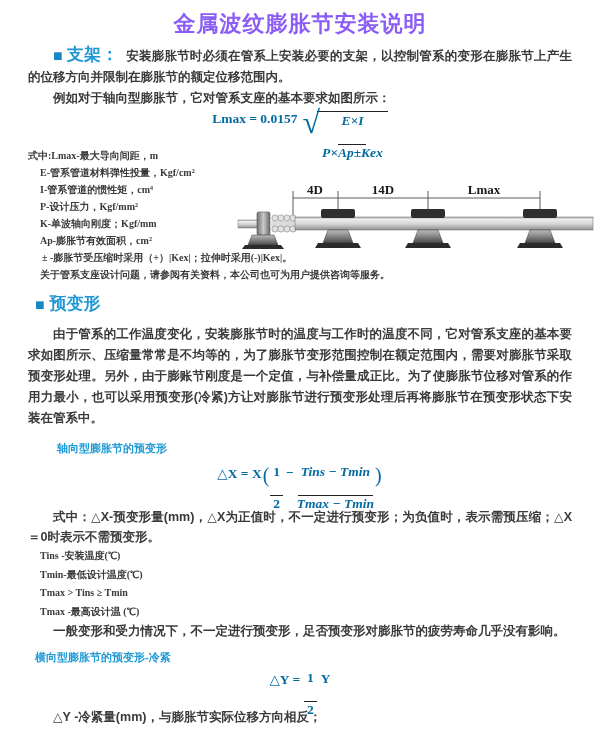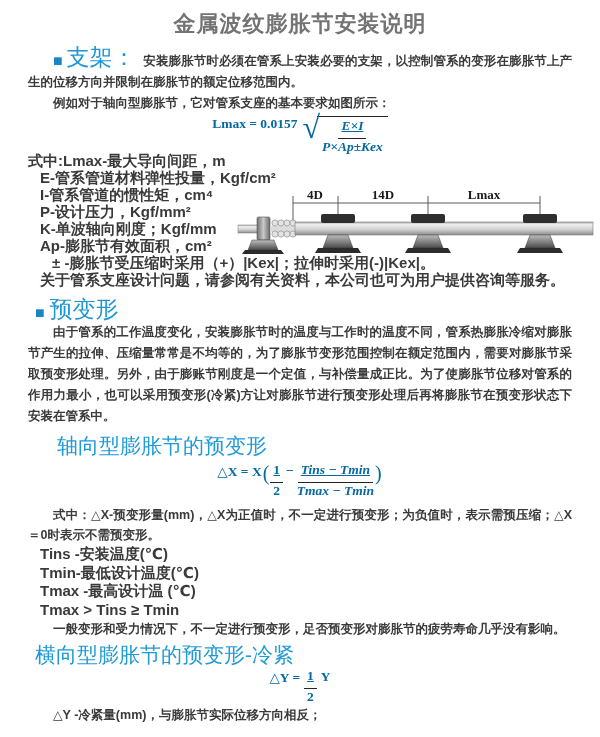--- a/index.html
+++ b/index.html
@@ -6,60 +6,60 @@
   body{
     width:600px;height:737px;overflow:hidden;
     font-family:"Liberation Sans","DejaVu Sans",sans-serif;
     color:#3a3a3a;
     -webkit-font-smoothing:antialiased;
   }
   .page{padding:0 28px;}
   .doc-title{
     margin:10px 0 8px 0;
     font-size:22px;line-height:28px;
-    text-align:center;font-weight:bold;color:#737373;
+    text-align:center;font-weight:bold;color:#8b5cf6;
     letter-spacing:1px;
   }
   .para{
     margin:0;font-size:12.5px;line-height:21px;font-weight:600;
     text-align:justify;color:#3a3a3a;
   }
   .indent{text-indent:2em;}
   .sec-marker{color:#1b86c4;font-size:16px;line-height:1;vertical-align:-1px;}
-  .sec-head{color:#1e97d3;font-size:23px;font-weight:normal;line-height:1;padding-right:4px;}
-  .sec-title-line{margin:10px 0 0 7px;font-size:17px;line-height:21px;}
+  .sec-head{color:#1e97d3;font-size:17px;font-weight:bold;line-height:1;padding-right:4px;}
+  .sec-title-line{margin:10px 0 10px 7px;font-size:17px;line-height:21px;}
   .sub-head{
     margin:8px 0 0 29px;
-    color:#1e9ad6;font-size:21px;line-height:22px;font-weight:normal;
+    color:#1e9ad6;font-size:11px;line-height:22px;font-weight:bold;
   }
   .sub-head.lateral{margin:4px 0 0 7px;line-height:24px;}
 
   
   .formula{
     display:flex;justify-content:center;align-items:flex-start;
     font-family:"Liberation Serif","DejaVu Serif",serif;
     font-weight:bold;color:#0369a1;font-size:13.5px;
   }
   .formula.f1{margin:2px 0;height:34px;}
   .formula.f2{margin:6px 0;height:36px;}
   .formula.f3{margin:2px 0 2px 0;height:30px;}
   .frac{display:inline-flex;flex-direction:column;align-items:center;vertical-align:middle;line-height:1.1;}
-  .frac .num{display:block;border-bottom:1.2px solid #222;padding:0 3px 4px 3px;text-decoration:underline;}
+  .frac .num{display:block;border-bottom:1.2px solid #222;padding:0 3px 15px 3px;}
   .frac .den{display:block;padding-top:1px;}
   .ital{font-style:italic;}
   .sqrt-sign{font-size:32px;font-weight:400;line-height:0.8;margin:0 -3px 0 5px;transform:translateY(-1px);}
   .radicand{border-top:1.6px solid #222;padding:2px 5px 0 5px;display:inline-block;}
   .paren{font-size:20px;font-weight:400;line-height:1;padding:0 1px;}
   .f-gap{padding:0 3px;}
 
   
   .defs-wrap{position:relative;margin-top:0;}
-  .def-line{font-size:15px;line-height:17px;font-weight:600;margin:0;white-space:nowrap;}
+  .def-line{font-size:10px;line-height:17px;font-weight:600;margin:0;white-space:nowrap;font-family:Liberation Serif, serif;}
   .def-line.lv1{margin-left:12px;}
-  .def-line.lv05{margin-left:24px;}
+  .def-line.lv05{margin-left:14px;}
   .diagram{position:absolute;top:34px;left:207px;width:365px;height:100px;}
   .dim-label{font-family:"Liberation Serif","DejaVu Serif",serif;font-weight:bold;font-size:13px;fill:#1a1a1a;}
 
   .tight-list .def-line{line-height:18.5px;}
 </style>
 </head>
 <body>
 
 <div class="page">
 
@@ -160,21 +160,21 @@
         <polygon points="295,49 315,49 320,62 290,62" fill="url(#pedGrad)" stroke="#3a3a3a" stroke-width="0.5"></polygon>
         <polygon points="285,62 325,62 328,67 282,67" fill="#2b2b2b"></polygon>
       </g>
     </svg>
   </div>
 
   <p class="para sec-title-line">
     <span class="sec-marker">■</span>
     <span class="sec-head">预变形</span>
   </p>
-  <p class="para indent">由于管系的工作温度变化，安装膨胀节时的温度与工作时的温度不同，管系热膨胀冷缩对膨胀节产生的拉伸、压缩量常常是不均等的，为了膨胀节变形范围控制在额定范围内，需要对膨胀节采取预变形处理。另外，由于膨账节刚度是一个定值，与补偿量成正比。为了使膨胀节位移对管系的作用力最小，也可以采用预变形(冷紧)方让对膨胀节进行预变形处理后再将膨胀节在预变形状态下安装在管系中。</p>
+  <p class="para indent">由于管系的工作温度变化，安装膨胀节时的温度与工作时的温度不同，它对管系支座的基本要求如图所示、压缩量常常是不均等的，为了膨胀节变形范围控制在额定范围内，需要对膨胀节采取预变形处理。另外，由于膨账节刚度是一个定值，与补偿量成正比。为了使膨胀节位移对管系的作用力最小，也可以采用预变形(冷紧)方让对膨胀节进行预变形处理后再将膨胀节在预变形状态下安装在管系中。</p>
 
   <h2 class="sub-head">轴向型膨胀节的预变形</h2>
 
   <div class="formula f2">
     <span>△X = X</span>
     <span class="paren">(</span>
     <span class="frac">
       <span class="num">1</span>
       <span class="den">2</span>
     </span>
@@ -184,22 +184,22 @@
       <span class="den">Tmax − Tmin</span>
     </span>
     <span class="paren">)</span>
   </div>
 
   <p class="para indent" style="line-height:20px">式中：△X-预变形量(mm)，△X为正值时，不一定进行预变形；为负值时，表示需预压缩；△X＝0时表示不需预变形。</p>
 
   <div class="tight-list">
     <p class="def-line lv1">Tins -安装温度(℃)</p>
     <p class="def-line lv1">Tmin-最低设计温度(℃)</p>
+    <p class="def-line lv1">Tmax &gt; Tins ≥ Tmin</p>
     <p class="def-line lv1">Tmax -最高设计温 (℃)</p>
-    <p class="def-line lv1">Tmax &gt; Tins ≥ Tmin</p>
   </div>
   <p class="para indent" style="line-height:20px">一般变形和受力情况下，不一定进行预变形，足否预变形对膨胀节的疲劳寿命几乎没有影响。</p>
 
   <h2 class="sub-head lateral">横向型膨胀节的预变形-冷紧</h2>
 
   <div class="formula f3">
     <span>△Y =</span>
     <span class="frac" style="margin:0 4px">
       <span class="num">1</span>
       <span class="den">2</span>

